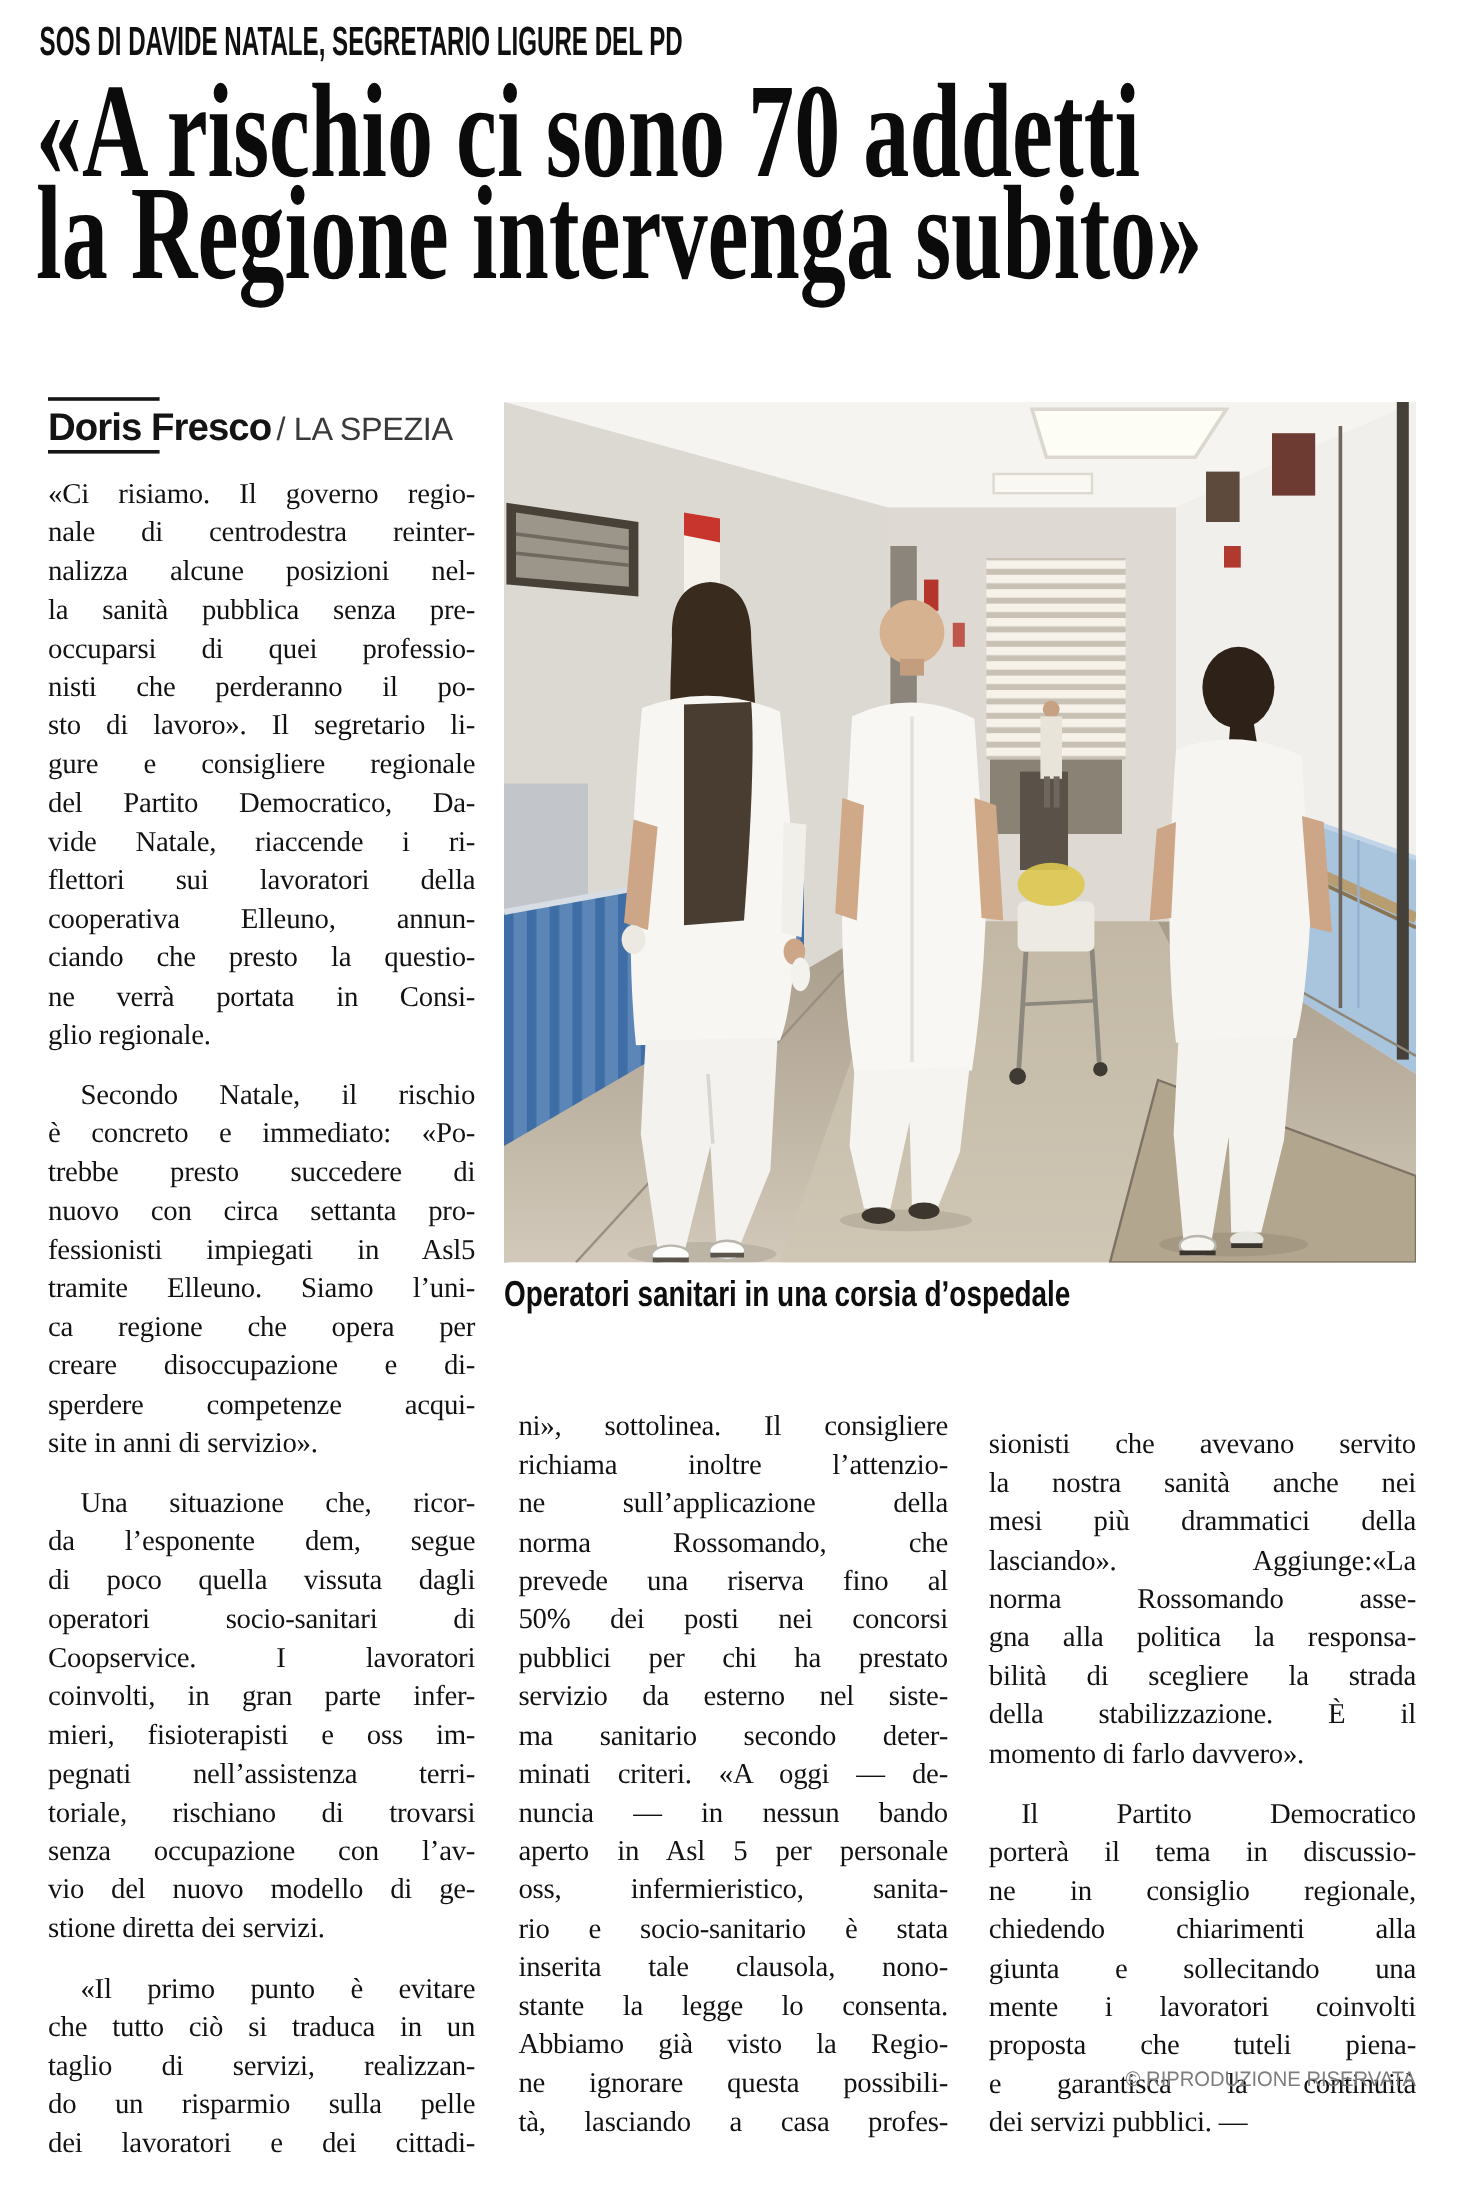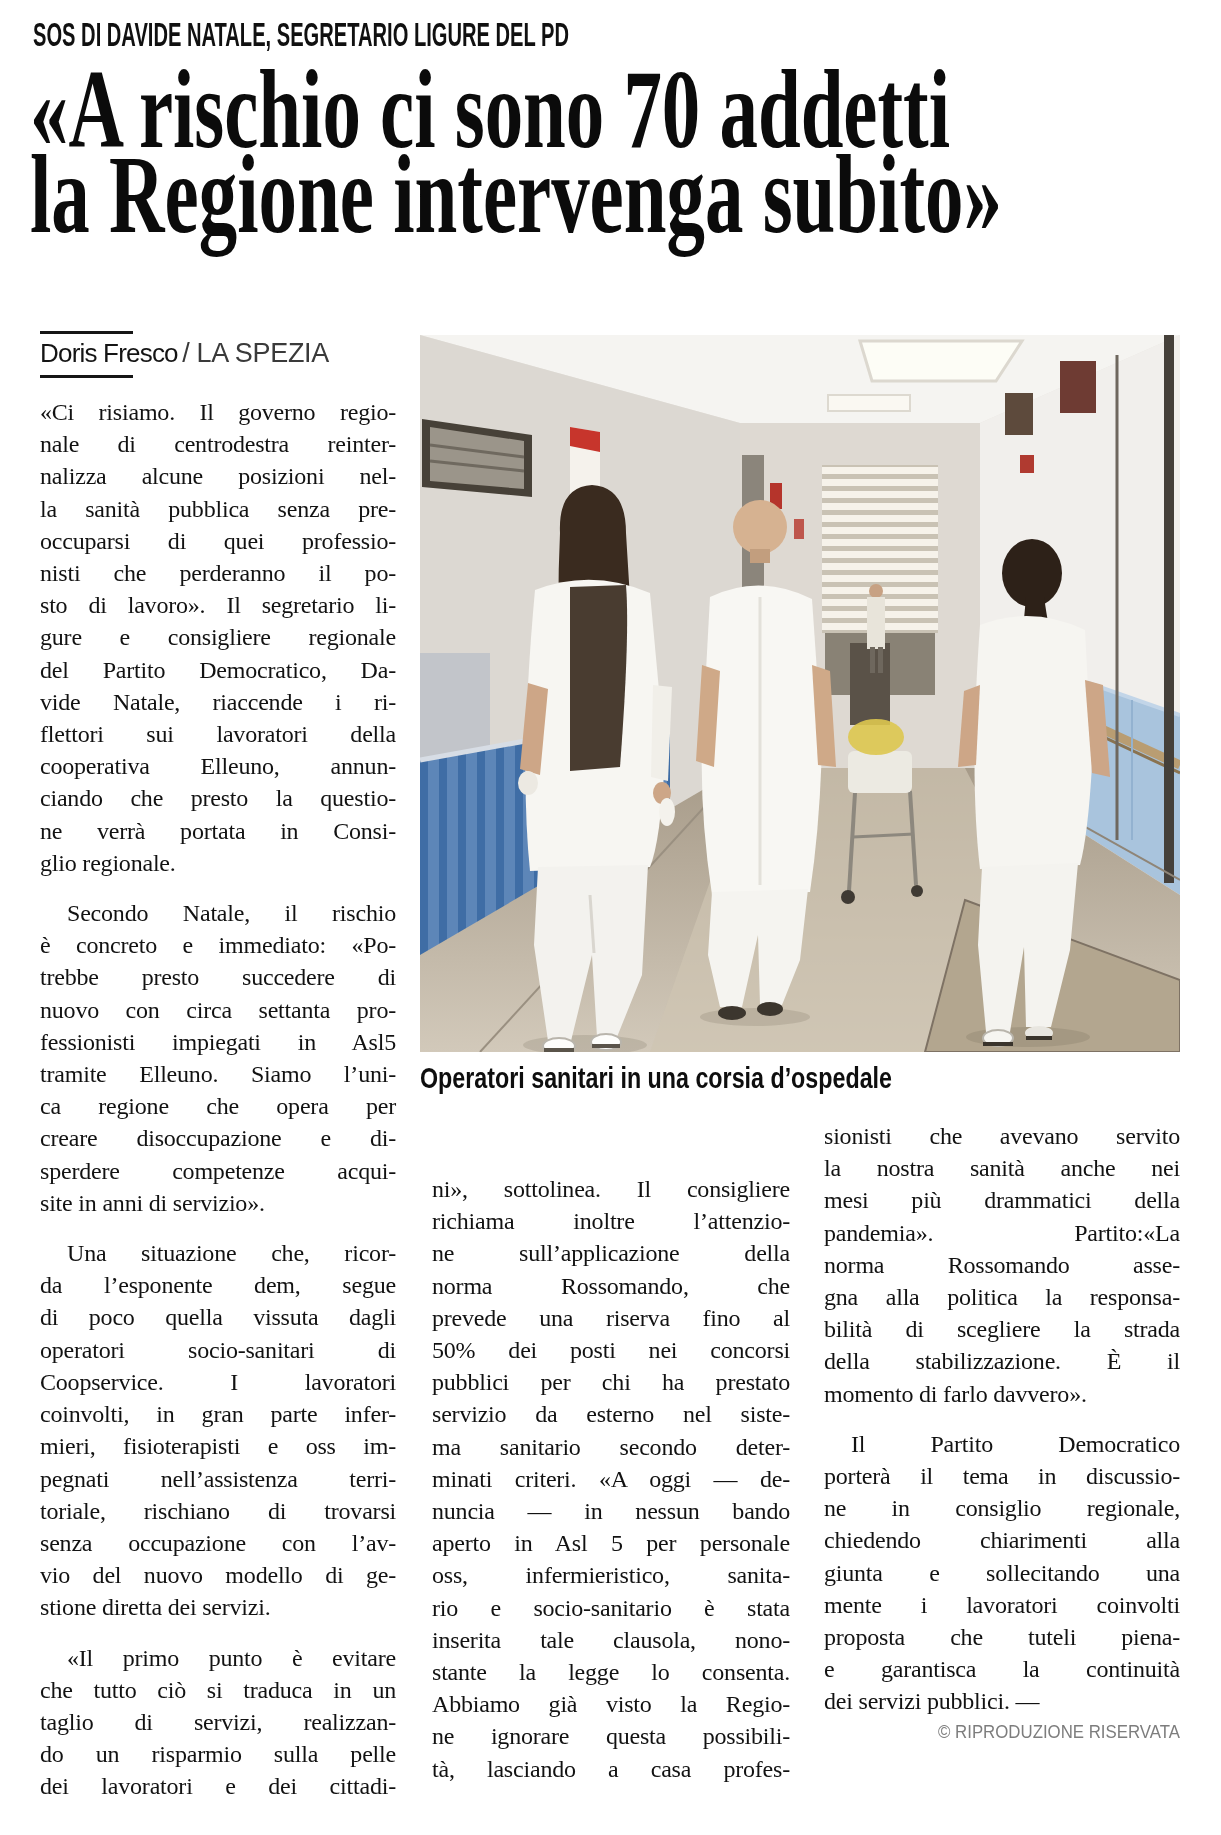--- a/index.html
+++ b/index.html
@@ -13,33 +13,33 @@
   .abs{position:absolute;}
 
   
   #kicker-svg{left:33px;top:15px;}
   #headline-svg{left:30px;top:52px;}
 
   
   #byline-rule-top{left:40px;top:331px;width:93px;height:3px;background:#161616;}
   #byline-rule-bottom{left:40px;top:375px;width:93px;height:3px;background:#161616;}
   #byline{left:40px;top:338px;width:370px;font-family:"Liberation Sans",sans-serif;white-space:nowrap;}
-  #byline .author{font-weight:normal;font-size:26px;letter-spacing:-0.8px;color:#141414;}
+  #byline .author{font-weight:bold;font-size:32px;letter-spacing:-0.8px;color:#141414;}
   #byline .dateline{font-size:27px;color:#3a3a3a;letter-spacing:-0.3px;}
 
   
   .col{
     font-size:24px;
     line-height:32.2px;
     color:#121212;
     letter-spacing:-0.2px;
   }
   #col1{left:40px;top:396px;width:356px;}
   #col2{left:432px;top:1173px;width:358px;}
-  #col3{left:824px;top:1120px;width:356px;}
+  #col3{left:824px;top:1188px;width:356px;}
   .bline{text-align:justify;text-align-last:justify;}
   .bline.lastline{text-align-last:left;}
   .para.indent .bline:first-child{text-indent:27px;margin-top:18px;}
 
   #photo{left:420px;top:335px;width:760px;height:717px;}
   #caption-svg{left:420px;top:1058px;}
   #copyright-svg{left:935px;top:1720px;}
 </style>
 </head>
 <body>
@@ -133,21 +133,21 @@
       <div class="bline">Abbiamo già visto la Regio-</div>
       <div class="bline">ne ignorare questa possibili-</div>
       <div class="bline">tà, lasciando a casa profes-</div>
     </div>
   </div>
 <div id="col3" class="abs col">
     <div class="para">
       <div class="bline">sionisti che avevano servito</div>
       <div class="bline">la nostra sanità anche nei</div>
       <div class="bline">mesi più drammatici della</div>
-      <div class="bline">pandemia». Partito:«La</div>
+      <div class="bline">lasciando». Aggiunge:«La</div>
       <div class="bline">norma Rossomando asse-</div>
       <div class="bline">gna alla politica la responsa-</div>
       <div class="bline">bilità di scegliere la strada</div>
       <div class="bline">della stabilizzazione. È il</div>
       <div class="bline lastline">momento di farlo davvero».</div>
     </div>
     <div class="para indent">
       <div class="bline">Il Partito Democratico</div>
       <div class="bline">porterà il tema in discussio-</div>
       <div class="bline">ne in consiglio regionale,</div>

